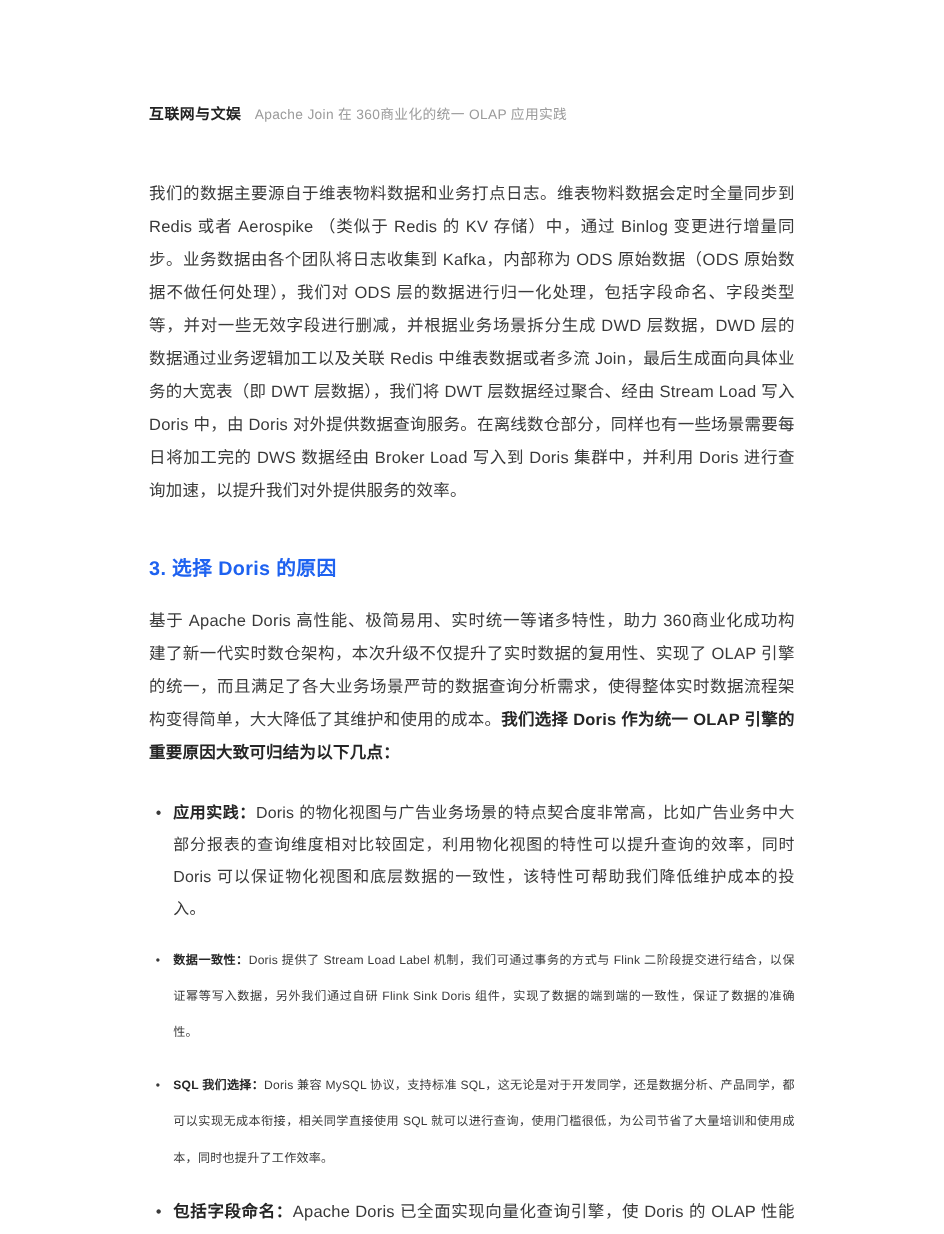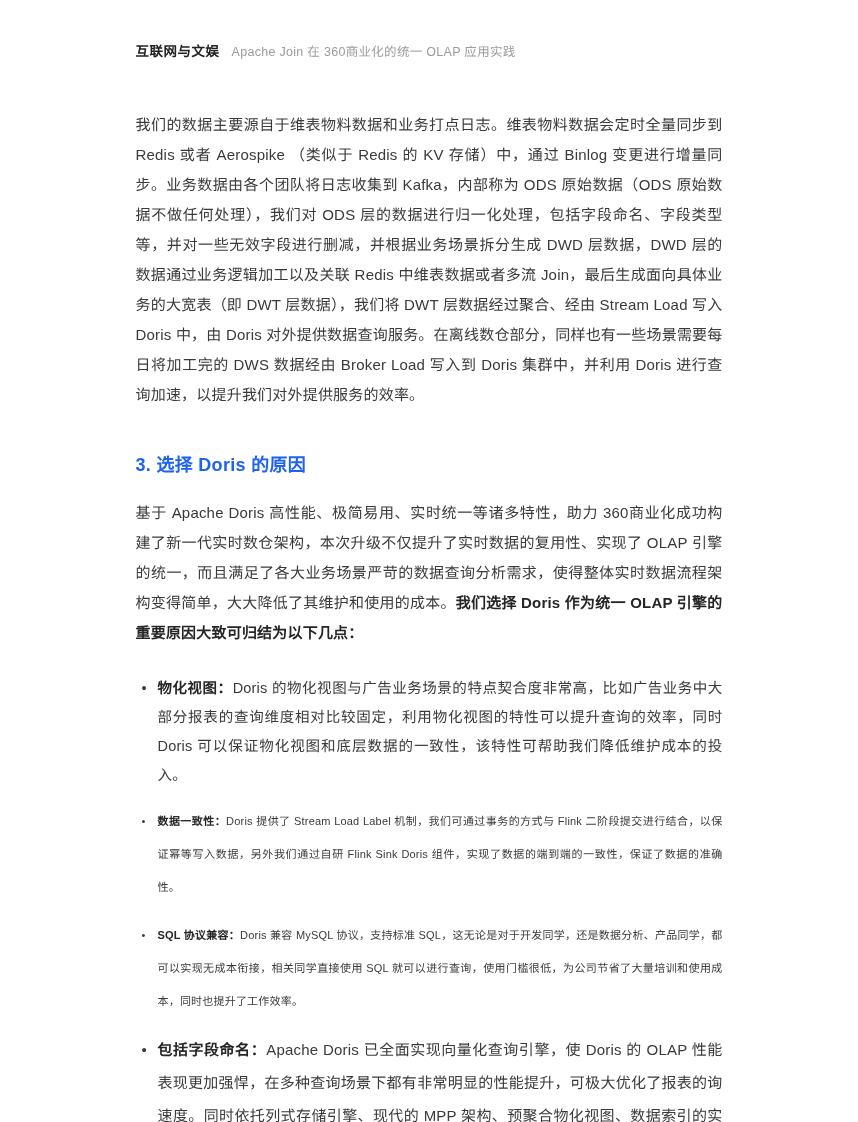--- a/index.html
+++ b/index.html
@@ -7,21 +7,21 @@
     padding: 0;
     background: #ffffff;
   }
   .page {
     position: relative;
     width: 763px;
     height: 1122px;
     margin: 0 auto;
     background: #ffffff;
     box-sizing: border-box;
-    padding: 40px 88px 0 88px;
+    padding: 92px 88px 0 88px;
     font-family: "Liberation Sans", "DejaVu Sans", sans-serif;
     color: #3a3a3a;
     overflow: hidden;
   }
   .page-header {
     display: flex;
     align-items: baseline;
     gap: 12px;
     margin-bottom: 50px;
   }
@@ -102,21 +102,21 @@
     <span class="header-title">Apache Join 在 360商业化的统一 OLAP 应用实践</span>
   </header>
 
   <p class="body-para">我们的数据主要源自于维表物料数据和业务打点日志。维表物料数据会定时全量同步到 Redis 或者 Aerospike （类似于 Redis 的 KV 存储）中，通过 Binlog 变更进行增量同步。业务数据由各个团队将日志收集到 Kafka，内部称为 ODS 原始数据（ODS 原始数据不做任何处理），我们对 ODS 层的数据进行归一化处理，包括字段命名、字段类型等，并对一些无效字段进行删减，并根据业务场景拆分生成 DWD 层数据，DWD 层的数据通过业务逻辑加工以及关联 Redis 中维表数据或者多流 Join，最后生成面向具体业务的大宽表（即 DWT 层数据），我们将 DWT 层数据经过聚合、经由 Stream Load 写入 Doris 中，由 Doris 对外提供数据查询服务。在离线数仓部分，同样也有一些场景需要每日将加工完的 DWS 数据经由 Broker Load 写入到 Doris 集群中，并利用 Doris 进行查询加速，以提升我们对外提供服务的效率。</p>
 
   <h2 class="section-heading">3. 选择 Doris 的原因</h2>
 
   <p class="body-para"><span>基于 Apache Doris 高性能、极简易用、实时统一等诸多特性，助力 360商业化成功构建了新一代实时数仓架构，本次升级不仅提升了实时数据的复用性、实现了 OLAP 引擎的统一，而且满足了各大业务场景严苛的数据查询分析需求，使得整体实时数据流程架构变得简单，大大降低了其维护和使用的成本。</span><strong>我们选择 Doris 作为统一 OLAP 引擎的重要原因大致可归结为以下几点：</strong></p>
 
   <ul class="bullet-list">
-    <li class="size-s"><strong>物化视图：</strong><span>Doris 的物化视图与广告业务场景的特点契合度非常高，比如广告业务中大部分报表的查询维度相对比较固定，利用物化视图的特性可以提升查询的效率，同时 Doris 可以保证物化视图和底层数据的一致性，该特性可帮助我们降低维护成本的投入。</span></li>
+    <li class="size-s"><strong>应用实践：</strong><span>Doris 的物化视图与广告业务场景的特点契合度非常高，比如广告业务中大部分报表的查询维度相对比较固定，利用物化视图的特性可以提升查询的效率，同时 Doris 可以保证物化视图和底层数据的一致性，该特性可帮助我们降低维护成本的投入。</span></li>
     <li class="size-m"><strong>数据一致性：</strong><span>Doris 提供了 Stream Load Label 机制，我们可通过事务的方式与 Flink 二阶段提交进行结合，以保证幂等写入数据，另外我们通过自研 Flink Sink Doris 组件，实现了数据的端到端的一致性，保证了数据的准确性。</span></li>
-    <li class="size-m"><strong>SQL 协议兼容：</strong><span>Doris 兼容 MySQL 协议，支持标准 SQL，这无论是对于开发同学，还是数据分析、产品同学，都可以实现无成本衔接，相关同学直接使用 SQL 就可以进行查询，使用门槛很低，为公司节省了大量培训和使用成本，同时也提升了工作效率。</span></li>
+    <li class="size-m"><strong>SQL 我们选择：</strong><span>Doris 兼容 MySQL 协议，支持标准 SQL，这无论是对于开发同学，还是数据分析、产品同学，都可以实现无成本衔接，相关同学直接使用 SQL 就可以进行查询，使用门槛很低，为公司节省了大量培训和使用成本，同时也提升了工作效率。</span></li>
     <li class="size-s2"><strong>包括字段命名：</strong><span>Apache Doris 已全面实现向量化查询引擎，使 Doris 的 OLAP 性能表现更加强悍，在多种查询场景下都有非常明显的性能提升，可极大优化了报表的询速度。同时依托列式存储引擎、现代的 MPP 架构、预聚合物化视图、数据索引的实现，在低延迟和高吞吐查询上，都达到了极速性能</span></li>
     <li class="size-m"><strong>运维难度低：</strong><span>Doris 对于集群和和数据副本管理上做了很多自动化工作，这些投入使得集群运维起来非常的简单，近乎于实现零门槛运维。</span></li>
   </ul>
 
 
 </div>
 
 </body></html>

